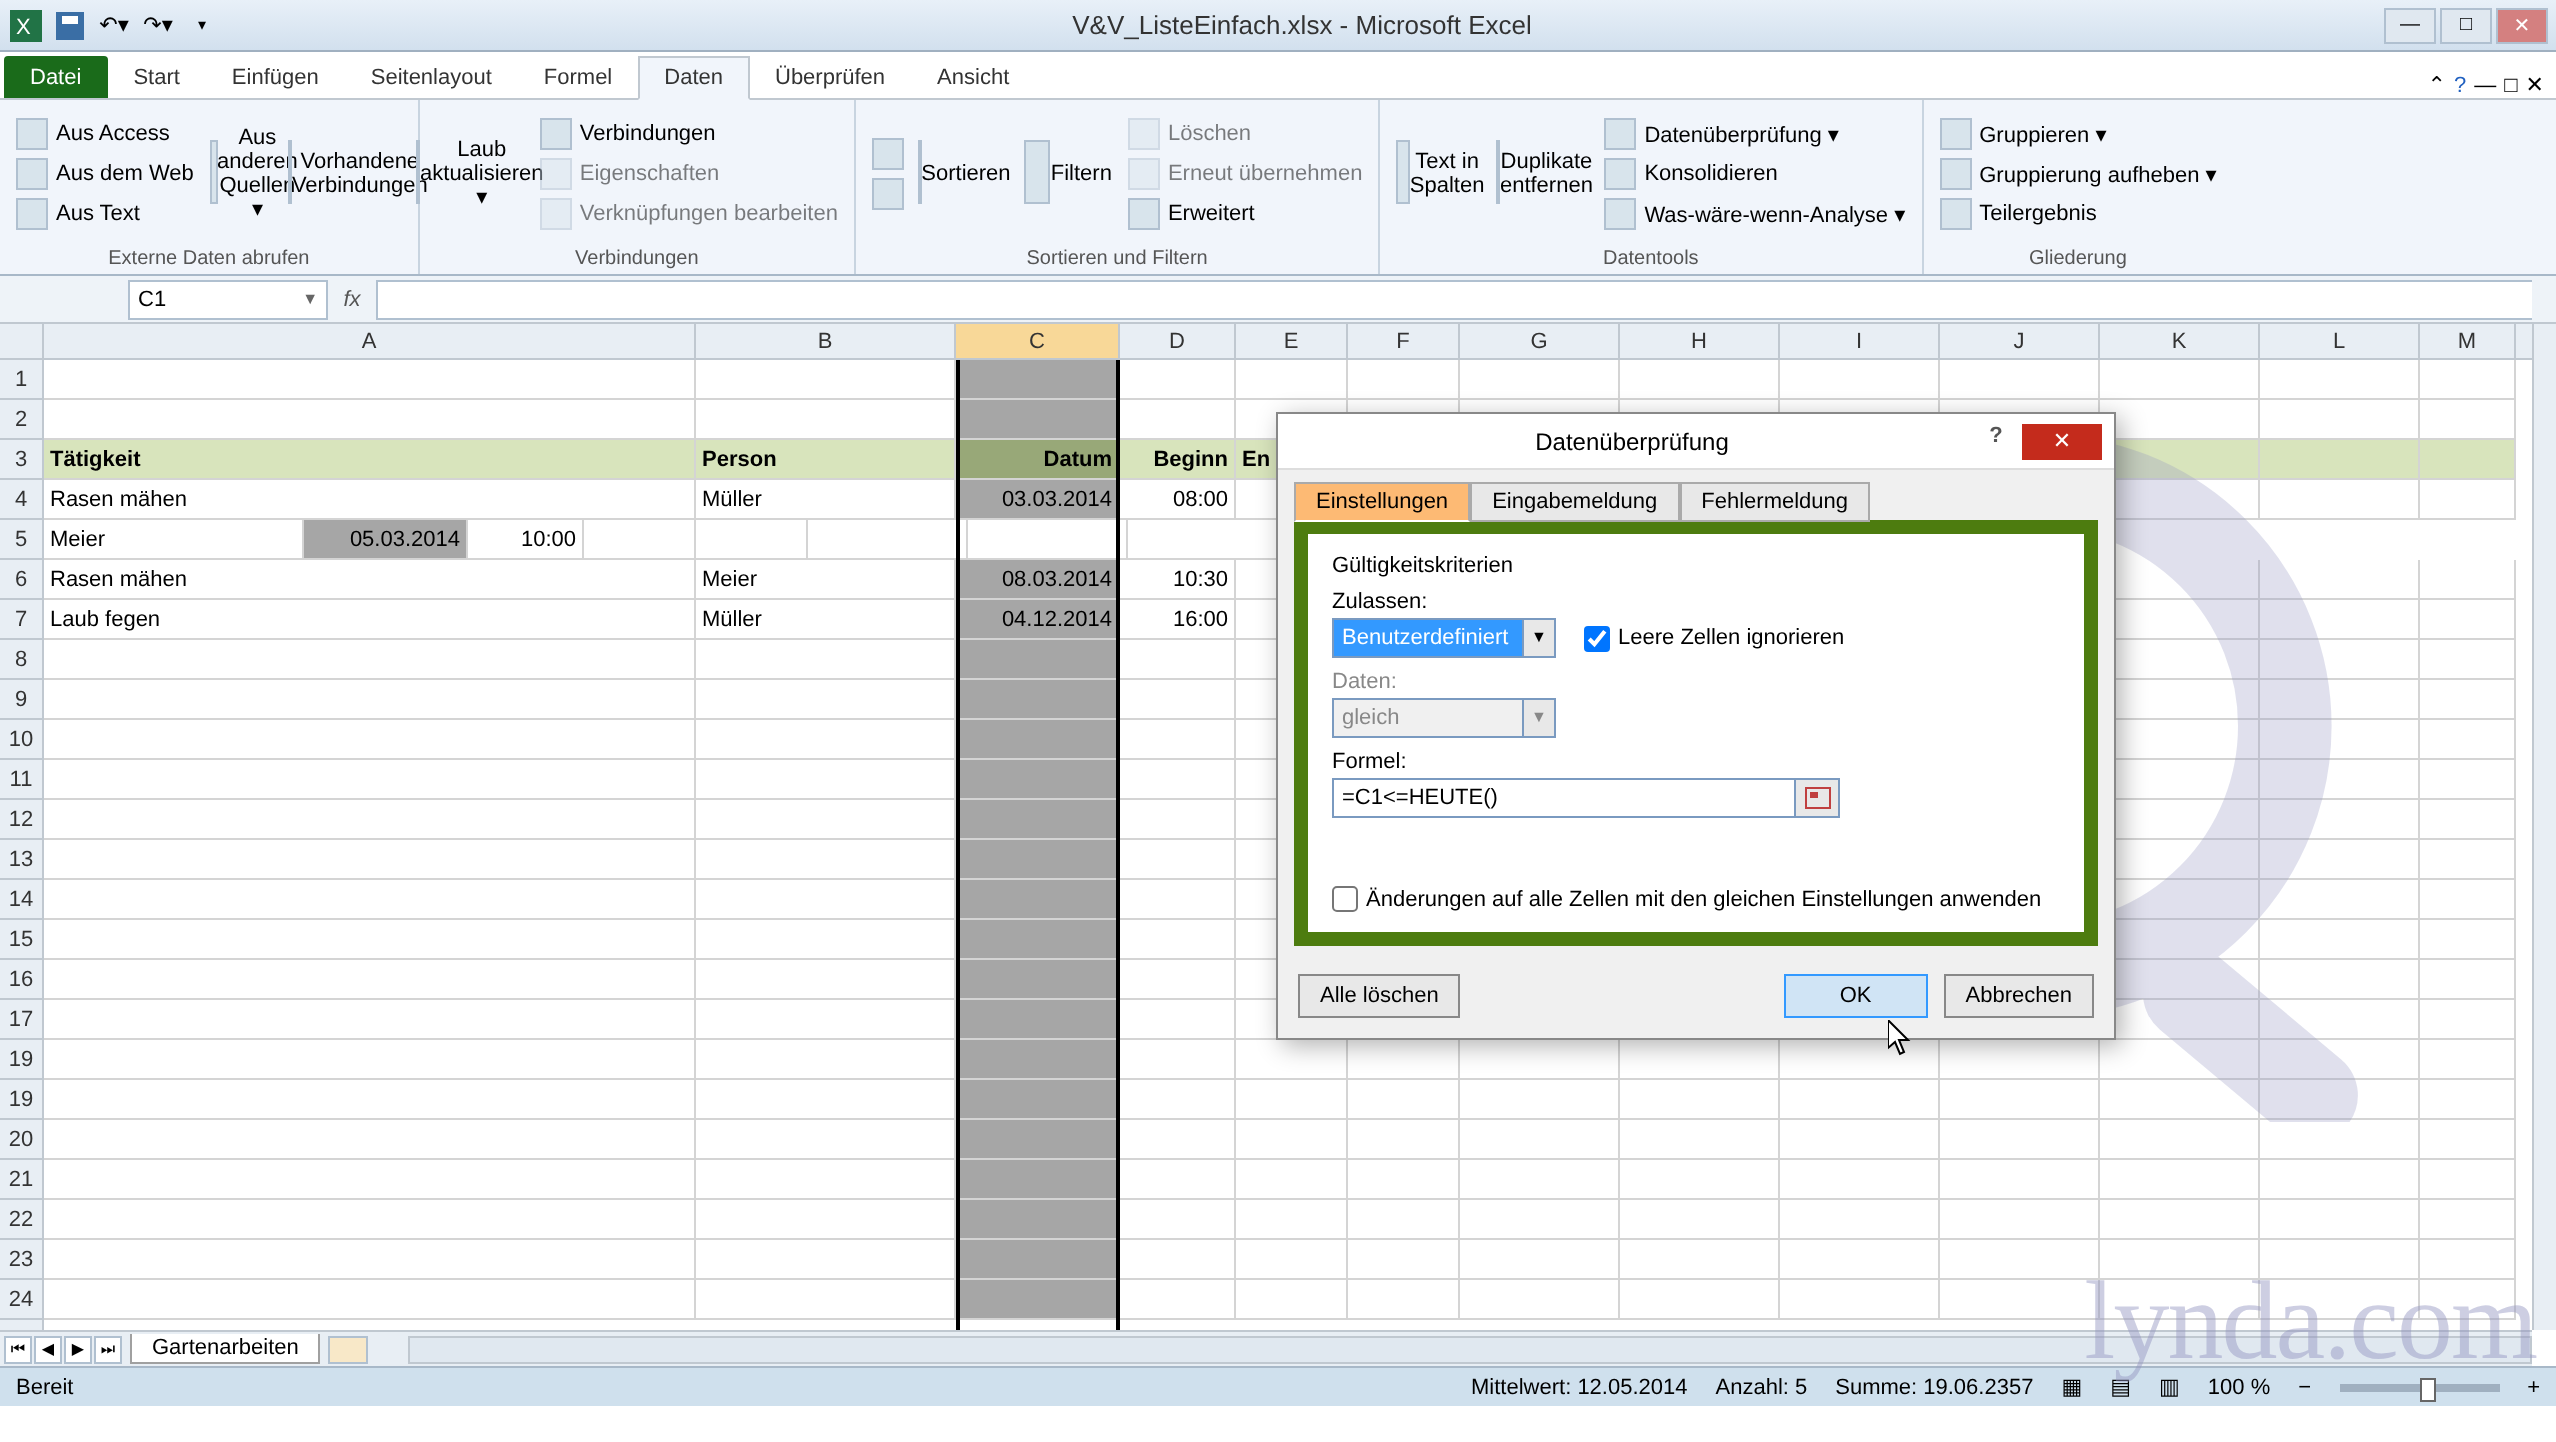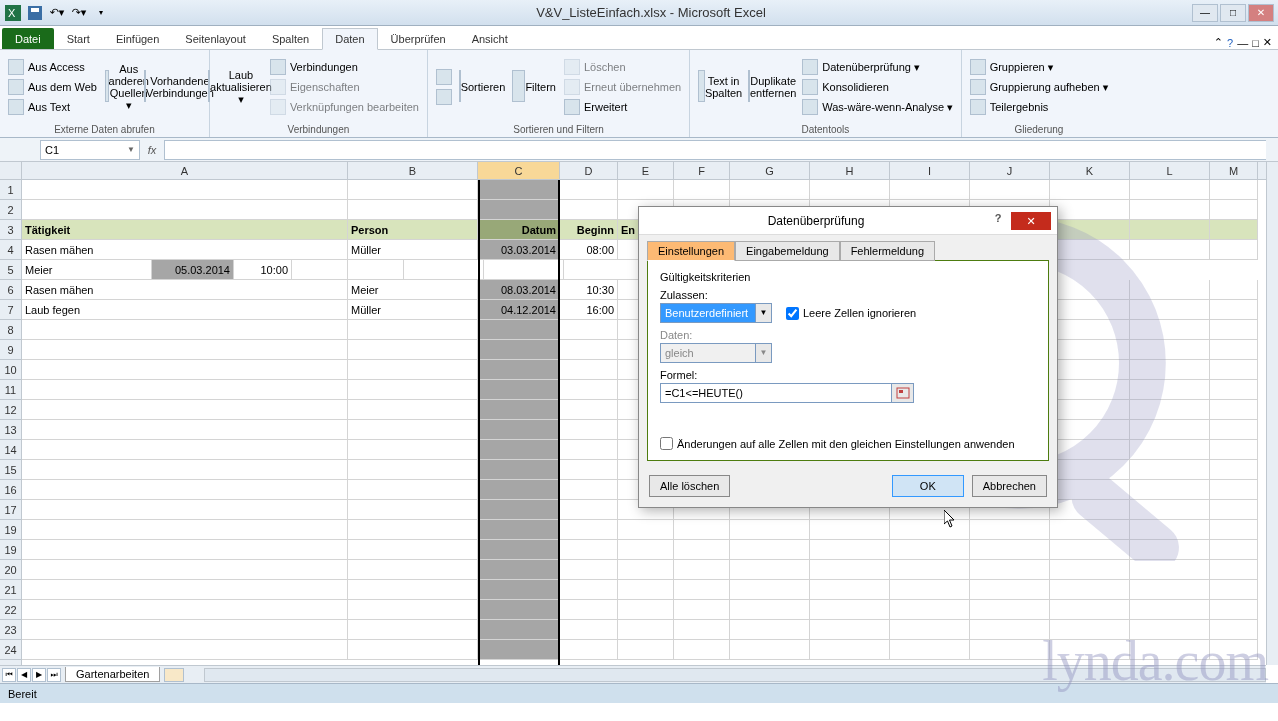--- a/index.html
+++ b/index.html
@@ -27,21 +27,21 @@
 .group-body { flex:1; display:flex; gap:4px; }
 .group-label { text-align:center; font-size:10px; color:#555; padding-top:2px; }
 .rb-btn-lg { width:48px; display:flex; flex-direction:row; align-items:center; justify-content:center; cursor:pointer; text-align:center; line-height:1.1; padding:2px; }
 .rb-btn-lg .ico { width:32px; height:32px; background:#d8e4ec; border:1px solid #b0c0d0; margin-bottom:2px; }
 .rb-stack { display:flex; flex-direction:column; gap:2px; justify-content:center; }
 .rb-btn-sm { display:flex; align-items:center; gap:4px; cursor:pointer; padding:1px 2px; white-space:nowrap; }
 .rb-btn-sm .ico { width:16px; height:16px; background:#d8e4ec; border:1px solid #b0c0d0; }
 
 
 .formula-bar { height:24px; background:#eef3f8; display:flex; align-items:center; border-bottom:1px solid #c0c8d0; }
-.name-box { width:100px; height:20px; margin-left:40px; border:1px solid #b0c0d0; background:#fff; display:flex; align-items:center; padding:0 4px; justify-content:space-between; }
+.name-box { width:100px; height:20px; margin-left:64px; border:1px solid #b0c0d0; background:#fff; display:flex; align-items:center; padding:0 4px; justify-content:space-between; }
 .name-box .dd { color:#666; font-size:8px; }
 .fx-ico { width:24px; text-align:center; font-style:italic; color:#555; }
 .fx-input { flex:1; height:20px; border:1px solid #b0c0d0; border-right:none; background:#fff; margin-right:12px; padding:0 4px; }
 
 
 .grid-area { position:relative; height:521px; background:#fff; }
 .corner { position:absolute; left:0; top:0; width:22px; height:18px; background:#e8eef4; border-right:1px solid #c0c8d0; border-bottom:1px solid #c0c8d0; }
 .col-headers { position:absolute; left:22px; top:0; right:12px; height:18px; display:flex; background:#e8eef4; border-bottom:1px solid #c0c8d0; }
 .col-h { border-right:1px solid #c0c8d0; text-align:center; line-height:18px; color:#333; }
 .col-h.sel { background:#f8d898; }
@@ -71,21 +71,21 @@
 
 
 .dialog { position:absolute; left:638px; top:206px; width:420px; background:#f0f0f0; border:1px solid #888; box-shadow:3px 3px 12px rgba(0,0,0,0.3); z-index:100; }
 .dlg-title { height:28px; display:flex; align-items:center; padding:0 6px; background:#fff; border-bottom:1px solid #ddd; }
 .dlg-title-text { flex:1; text-align:center; font-size:12px; }
 .dlg-help { width:22px; height:18px; text-align:center; cursor:pointer; font-weight:bold; color:#555; }
 .dlg-close { width:40px; height:18px; background:#c42b1c; color:#fff; text-align:center; line-height:18px; cursor:pointer; margin-left:2px; }
 .dlg-tabs { display:flex; background:#f0f0f0; padding:6px 8px 0 8px; gap:0; }
 .dlg-tab { padding:3px 10px; border:1px solid #aaa; background:#e8e8e8; cursor:pointer; position:relative; }
 .dlg-tab.active { background:#fdba74; border-bottom:1px solid #fff; z-index:2; }
-.dlg-body { margin:0 8px 8px 8px; background:#fff; border:1px solid #4d7c0f; padding:10px 12px; margin-top:-1px; }
+.dlg-body { margin:0 8px 8px 8px; background:#fff; border:7px solid #4d7c0f; padding:10px 12px; margin-top:-1px; }
 .dlg-field { margin-bottom:6px; }
 .dlg-label { display:block; margin-bottom:2px; }
 .dlg-row { display:flex; align-items:center; gap:14px; }
 .dlg-select { width:112px; height:20px; border:1px solid #7a9ac0; background:#fff; display:flex; align-items:center; position:relative; }
 .dlg-select.hl .sel-text { background:#3399ff; color:#fff; }
 .sel-text { flex:1; padding:0 4px; line-height:18px; }
 .sel-arrow { width:16px; height:18px; border-left:1px solid #7a9ac0; background:#e8e8e8; text-align:center; font-size:8px; line-height:18px; cursor:pointer; }
 .dlg-select.disabled { background:#f0f0f0; color:#888; }
 .dlg-input-wrap { display:flex; width:254px; }
 .dlg-input { flex:1; height:20px; border:1px solid #7a9ac0; padding:0 4px; }
@@ -131,21 +131,21 @@
     <div class="win-btn">□</div>
     <div class="win-btn win-close" style="color:#fff">✕</div>
   </div>
 </div>
 
 <div class="ribbon-tabs">
   <div class="ribbon-tab file">Datei</div>
   <div class="ribbon-tab">Start</div>
   <div class="ribbon-tab">Einfügen</div>
   <div class="ribbon-tab">Seitenlayout</div>
-  <div class="ribbon-tab">Spalten</div>
+  <div class="ribbon-tab">Formel</div>
   <div class="ribbon-tab active">Daten</div>
   <div class="ribbon-tab">Überprüfen</div>
   <div class="ribbon-tab">Ansicht</div>
   <div class="ribbon-right">
     <span>⌃</span>
     <span style="color:#2060c0">?</span>
     <span>—</span>
     <span>□</span>
     <span>✕</span>
   </div>
@@ -715,20 +715,32 @@
 
 <svg class="magnifier" viewBox="0 0 200 200">
   <circle cx="90" cy="90" r="68" fill="none" stroke="#9294c0" stroke-width="26"></circle>
   <rect x="130" y="146" width="70" height="26" rx="13" fill="#9294c0" transform="rotate(40 130 146)"></rect>
   <text x="72" y="114" font-size="60" fill="#9294c0" font-family="Georgia">&amp;</text>
 </svg>
 <div class="watermark">lynda.com</div>
 
 <div class="status-bar">
   <div class="status-left">Bereit</div>
+  <div class="status-right">
+    <span>Mittelwert: 12.05.2014</span>
+    <span>Anzahl: 5</span>
+    <span>Summe: 19.06.2357</span>
+    <span>▦</span>
+    <span>▤</span>
+    <span>▥</span>
+    <span>100 %</span>
+    <span>−</span>
+    <div class="zoom-slider"></div>
+    <span>+</span>
+  </div>
 </div>
 
 <div class="dialog">
   <div class="dlg-title">
     <div class="dlg-title-text">Datenüberprüfung</div>
     <div class="dlg-help">?</div>
     <div class="dlg-close">✕</div>
   </div>
   <div class="dlg-tabs">
     <div class="dlg-tab active">Einstellungen</div>

